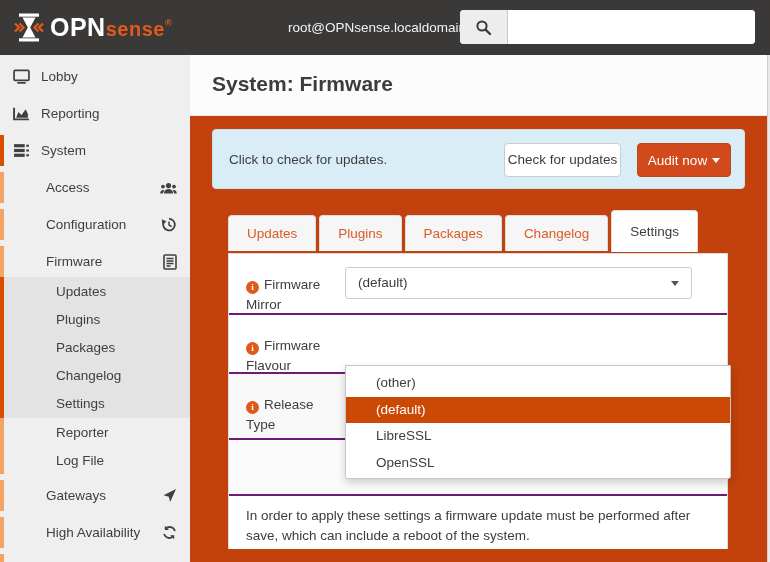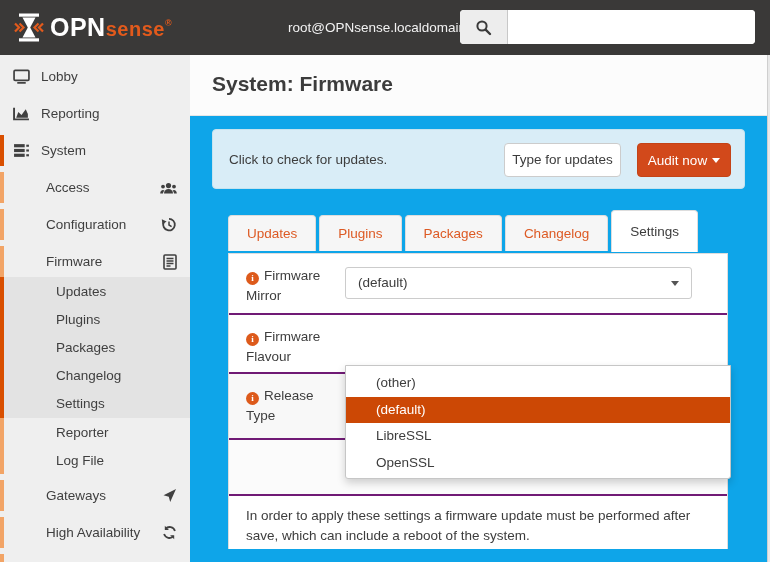--- a/index.html
+++ b/index.html
@@ -35,21 +35,21 @@
   .lvl1{ padding-left:9px; } .lvl1 .nav-ico{ width:18px; margin-right:10px; display:flex; }
   .lvl2{ padding-left:42px; } .lvl3{ padding-left:52px; }
   .nav-right-ico{ margin-left:auto; margin-right:13px; display:flex; color:#404040; }
   .gear-combo{ position:relative; font-size:14px; line-height:1; }
   .gear-combo .g2{ position:absolute; font-size:9px; right:-4px; top:-4px; }
 
   
   .page-header{ position:absolute; left:190px; top:55px; width:580px; height:61px;
                 background:#fcfcfc; border-bottom:1px solid #e6e6e6; }
   .page-title{ padding:17px 0 0 22px; font-size:21px; font-weight:bold; color:#3c3c3c; }
-  .content{ position:absolute; left:190px; top:116px; width:580px; height:446px; background:#0ea5e9; }
+  .content{ position:absolute; left:190px; top:116px; width:580px; height:446px; background:#c2410c; }
 
   .alert{ position:absolute; left:22px; top:13px; width:533px; height:60px;
           background:#d9edf7; border:1px solid #c5e3ef; border-radius:4px; }
   .alert-msg{ position:absolute; left:16px; top:0; height:60px; line-height:60px; color:#3d3d3d; }
   .btn{ display:inline-block; text-align:center; border-radius:4px; font-size:13.5px;
         cursor:pointer; font-family:"Liberation Sans", sans-serif; }
   .btn-default{ position:absolute; left:291px; top:13px; width:117px; height:34px; line-height:32px;
                 background:#fff; border:1px solid #cccccc; color:#3c3c3c; }
   .btn-audit{ position:absolute; left:424px; top:13px; width:94px; height:34px; line-height:34px;
               background:#d2491b; border:1px solid #c44317; color:#fff; }
@@ -65,21 +65,21 @@
 
   .panel{ position:absolute; left:38px; top:137px; width:500px; height:296px;
           background:#fff; border:1px solid #dddddd; border-top:1px solid #dddddd; }
   .frow{ position:absolute; left:0; width:498px; }
   .frow2,.frow3,.frow4,.frow5{ border-top:2px solid #701a75; }
   .frow1{ top:0; height:59px; }
   .frow2{ top:59px; height:59px; }
   .frow3{ top:118px; height:66px; background:#f8f8f8; }
   .frow4{ top:184px; height:56px; background:#fbfbfb; }
   .frow5{ top:240px; height:55px; background:#fff; }
-  .flabel{ position:absolute; left:17px; top:12px; width:94px; line-height:20px; color:#3e3e3e; }
+  .flabel{ position:absolute; left:17px; top:21px; width:94px; line-height:20px; color:#3e3e3e; }
   .info-ico{ display:inline-block; width:13px; height:13px; border-radius:50%;
              background:#dd5a1b; color:#fff; font:bold 9px/13px "Liberation Serif", serif;
              text-align:center; margin-right:5px; vertical-align:-1px; }
   .select{ position:absolute; left:116px; width:347px; height:32px; background:#fff;
            border:1px solid #cccccc; border-radius:3px; line-height:30px;
            padding-left:12px; color:#3d3d3d; cursor:pointer; }
   .select .sel-caret{ position:absolute; right:12px; top:13px; width:0; height:0;
            border-left:4px solid transparent; border-right:4px solid transparent;
            border-top:5px solid #555; }
   .sel-mirror{ top:13px; }
@@ -252,21 +252,21 @@
   </div>
 
   <div class="page-header">
     <div class="page-title">System: Firmware</div>
   </div>
 
   <div class="content">
 
     <div class="alert">
       <div class="alert-msg">Click to check for updates.</div>
-      <div class="btn btn-default">Type for updates</div>
+      <div class="btn btn-default">Check for updates</div>
       <div class="btn btn-audit"><span>Audit now</span><span class="caret-down"></span></div>
     </div>
 
     <div class="tabs">
       <div class="tab">Updates</div>
       <div class="tab">Plugins</div>
       <div class="tab">Packages</div>
       <div class="tab">Changelog</div>
       <div class="tab active">Settings</div>
     </div>

